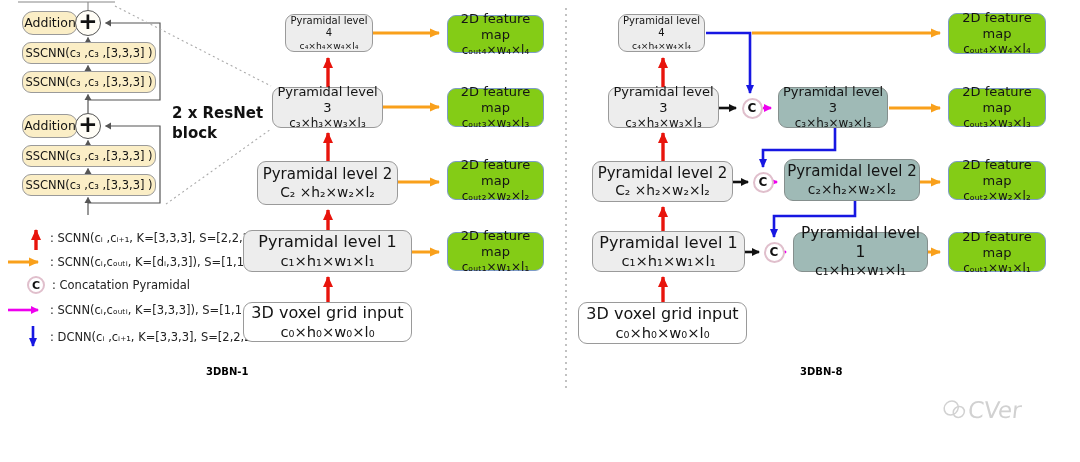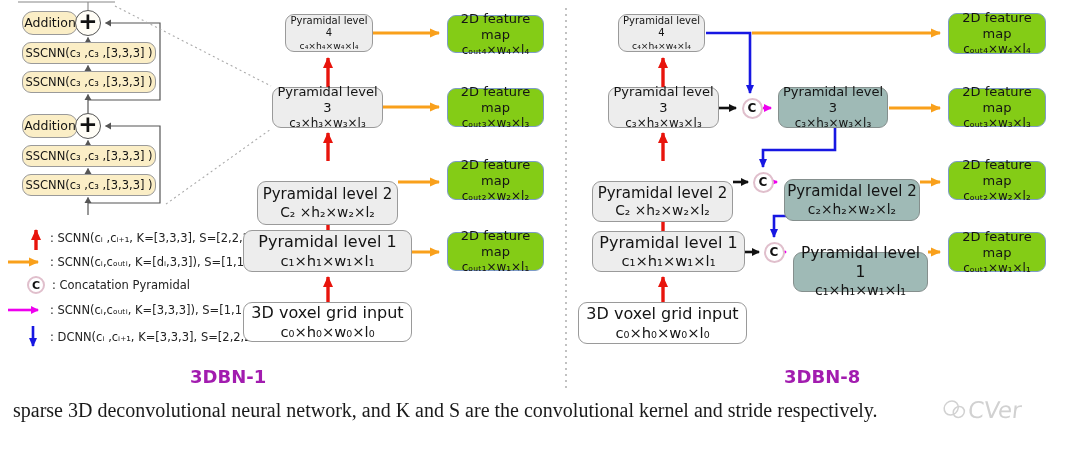--- a/index.html
+++ b/index.html
@@ -11,30 +11,30 @@
        font-family:"DejaVu Sans",sans-serif;color:#141414;box-sizing:border-box;}
   .box div:nth-child(2){font-size:92%;}
   .gray {background:#ededed;border:1.6px solid #9a9a9a;}
   .cream{background:#fbeec6;border:1.3px solid #9a9a9a;}
   .bluebox{background:#84cc16;border:1.6px solid #7e9cc9;}
   .teal {background:#9fbab6;border:1.6px solid #858f8d;}
   .white{background:#ffffff;border:1.6px solid #9a9a9a;}
   .sz10{font-size:10px;}
   .sz11{font-size:11.5px;}
   .sz13{font-size:13px;}
-  .sz15{font-size:15px;margin-top:20px;}
+  .sz15{font-size:15px;}
   .sz16{font-size:16px;}
   .circle{position:absolute;z-index:3;border-radius:50%;background:#fffdf6;
           display:flex;align-items:center;justify-content:center;box-sizing:border-box;
           font-weight:bold;color:#111;}
   .plusc{width:26px;height:26px;border:1.6px solid #555;font-size:23px;line-height:1;padding-bottom:3px;}
   .catc{width:21px;height:21px;background:#fff;border:2px solid #e0bfcc;font-size:12px;}
   .legend-row-text{position:absolute;z-index:2;font-size:11.5px;color:#222;white-space:nowrap;}
   .resnet-label{position:absolute;z-index:2;font-weight:bold;font-size:15px;line-height:1.3;color:#111;}
-  .dbn-label{position:absolute;z-index:2;font-weight:bold;font-size:18px;color:#a21caf;}
+  .dbn-label{position:absolute;z-index:2;font-weight:bold;font-size:10px;color:#000000;margin-left:16px;}
   .caption{position:absolute;z-index:2;left:13px;top:398px;width:1058px;
            font-family:"Liberation Serif",serif;font-size:20px;line-height:24px;color:#1a1a1a;}
   .watermark{position:absolute;z-index:5;left:942px;top:397px;display:flex;align-items:center;gap:2px;
              color:#b3b3b3;opacity:0.6;font-size:23px;transform:skewX(-6deg);pointer-events:none;}
 </style>
 </head>
 <body>
 
 <div class="stage">
 
@@ -144,20 +144,24 @@
   </div>
   <div class="circle plusc" style="left:75px;top:113px">
       <span>+</span>
     </div>
   <div class="box cream sz11" style="left:22px;top:145px;width:134px;height:22px">
     <div>SSCNN(c₃ ,c₃ ,[3,3,3] )</div>
   </div>
   <div class="box cream sz11" style="left:22px;top:174px;width:134px;height:22px">
     <div>SSCNN(c₃ ,c₃ ,[3,3,3] )</div>
   </div>
+  <div class="resnet-label" style="left:172px;top:104px">
+    <div>2 x ResNet</div>
+    <div>block</div>
+  </div>
 
   <div class="legend-row-text" style="left:50px;top:231px">: SCNN(cᵢ ,cᵢ₊₁, K=[3,3,3], S=[2,2,2])</div>
   <div class="legend-row-text" style="left:50px;top:255px">: SCNN(cᵢ,cₒᵤₜᵢ, K=[dᵢ,3,3]), S=[1,1,1])</div>
   <div class="circle catc" style="left:27px;top:276px;width:18px;height:18px;font-size:11px">
       <span>C</span>
     </div>
   <div class="legend-row-text" style="left:52px;top:278px">: Concatation Pyramidal</div>
   <div class="legend-row-text" style="left:50px;top:303px">: SCNN(cᵢ,cₒᵤₜᵢ, K=[3,3,3]), S=[1,1,1])</div>
   <div class="legend-row-text" style="left:50px;top:330px">: DCNN(cᵢ ,cᵢ₊₁, K=[3,3,3], S=[2,2,2])</div>
 
@@ -255,21 +259,20 @@
     <div>2D feature map</div>
       <div>cₒᵤₜ₂×w₂×l₂</div>
   </div>
   <div class="box bluebox sz13" style="left:948px;top:232px;width:98px;height:40px">
     <div>2D feature map</div>
       <div>cₒᵤₜ₁×w₁×l₁</div>
   </div>
   <div class="dbn-label" style="left:784px;top:366px">3DBN-8</div>
 
   <div class="caption">
-    <div>sparse 3D deconvolutional neural network, and K and S are the convolutional kernel and stride respectively.</div>
   </div>
 
   <div class="watermark">
     <svg width="24" height="22" viewBox="0 0 24 22">
       <circle cx="9" cy="9" r="7" fill="none" stroke="#b3b3b3" stroke-width="1.5"></circle>
       <circle cx="17" cy="13" r="5.5" fill="none" stroke="#b3b3b3" stroke-width="1.5"></circle>
     </svg>
     <span>CVer</span>
   </div>
 

